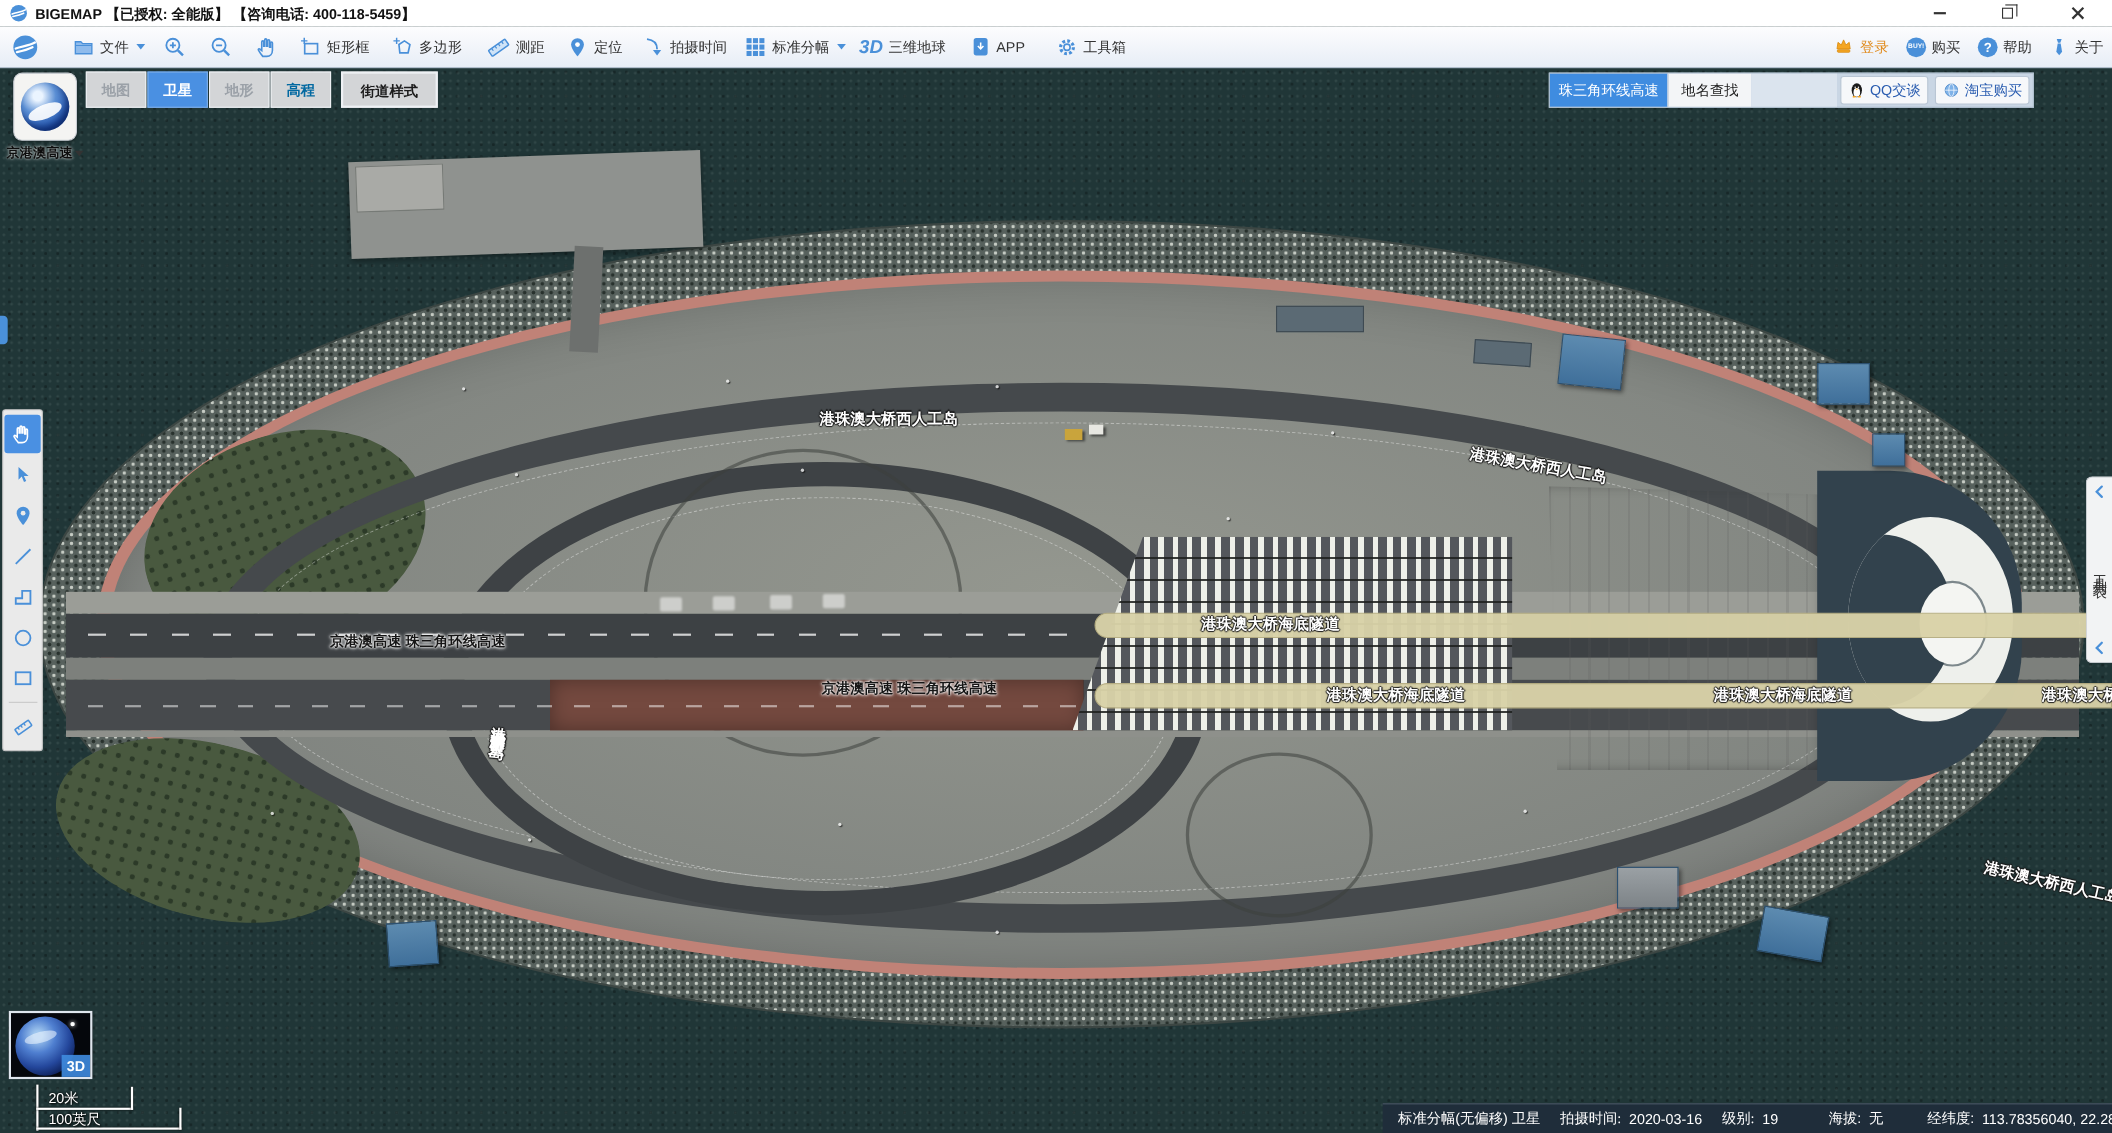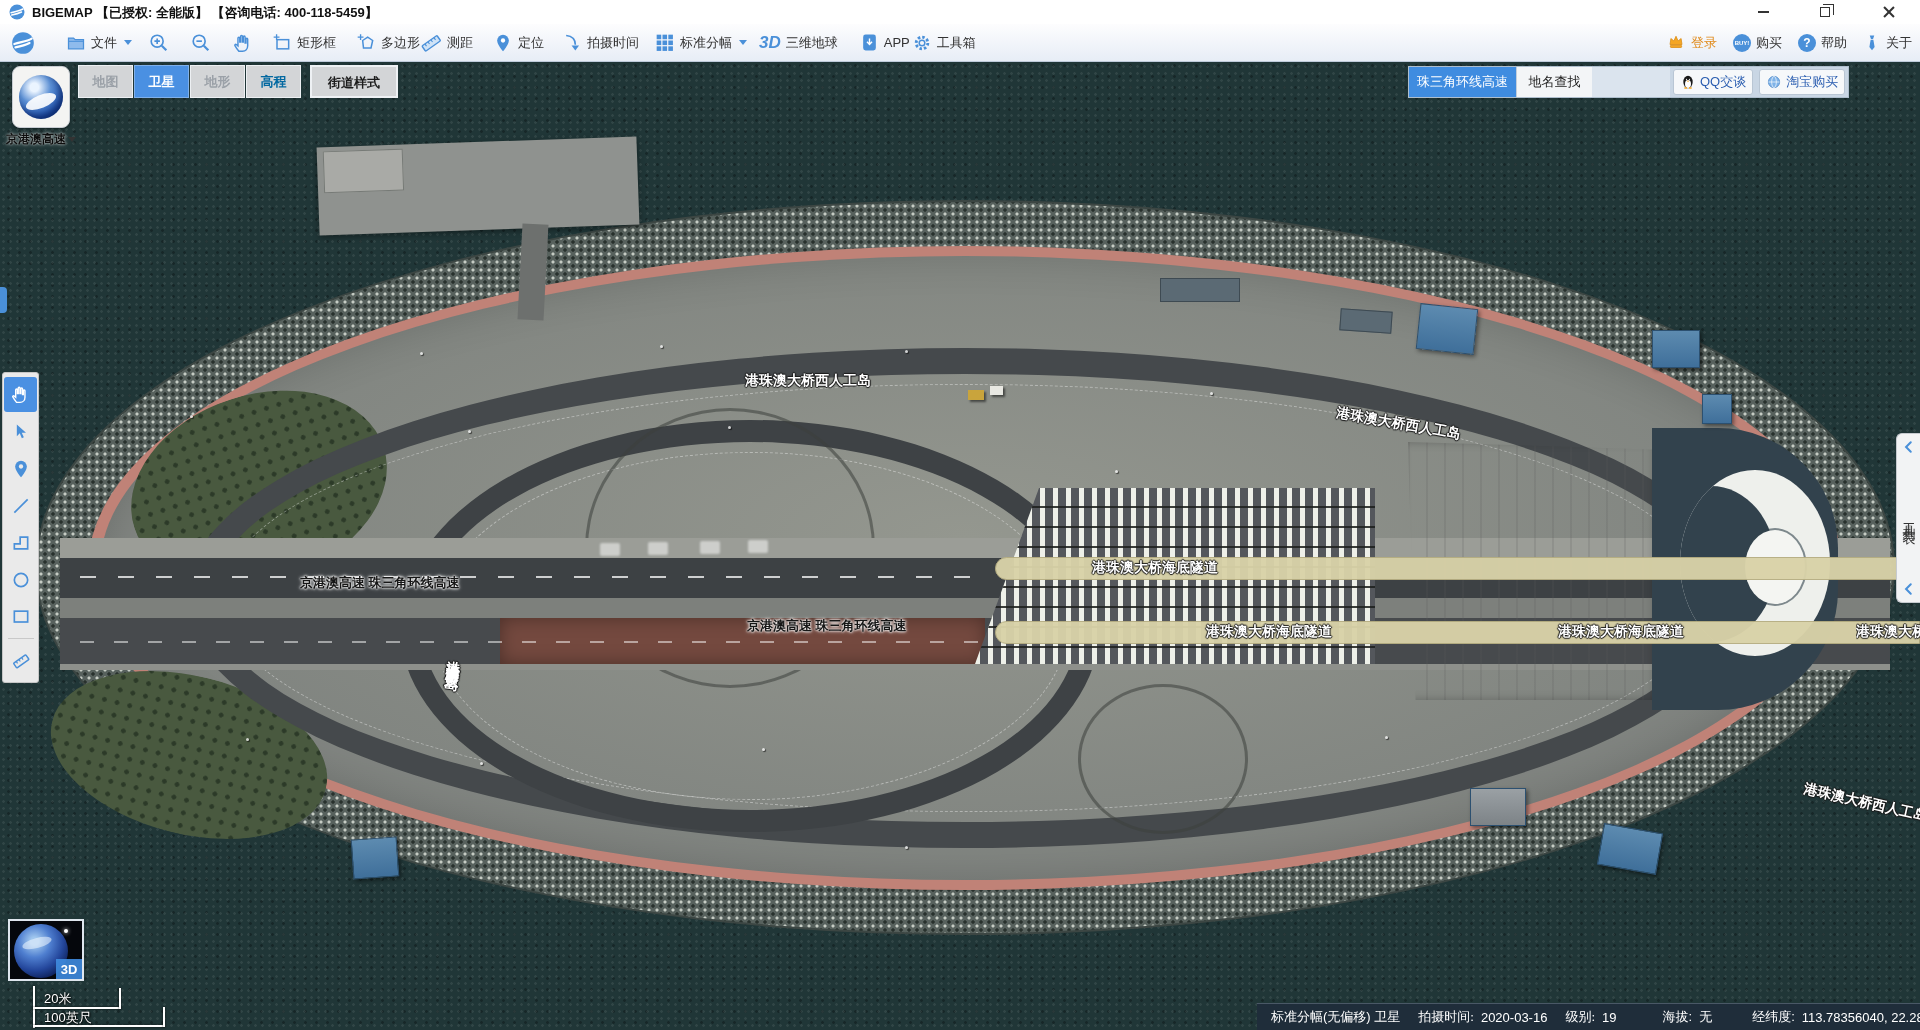--- a/index.html
+++ b/index.html
@@ -424,21 +424,21 @@
       </svg>
   </div>
 
   <div class="tb-item" style="margin-right:20px;">
     <svg width="20" height="20" viewBox="0 0 24 24">
         <rect x="6" y="8" width="14" height="11" fill="none" stroke="#4a90d9" stroke-width="1.8"></rect>
         <path d="M2 5h7M5.5 1.5v7" stroke="#4a90d9" stroke-width="1.6"></path>
       </svg>
     <span>矩形框</span>
   </div>
-  <div class="tb-item" style="">
+  <div class="tb-item" style="margin-right:22px;">
     <svg width="20" height="20" viewBox="0 0 24 24">
         <path d="M8 9l6-4 6 4-2 9H9z" fill="none" stroke="#4a90d9" stroke-width="1.8"></path>
         <path d="M2 5h7M5.5 1.5v7" stroke="#4a90d9" stroke-width="1.6"></path>
       </svg>
     <span>多边形</span>
   </div>
   <div class="tb-item" style="margin-right:20px;">
     <svg width="22" height="22" viewBox="0 0 24 24">
         <g transform="rotate(-35 12 12)">
           <rect x="2" y="9" width="20" height="7" rx="1" fill="#cfe3f7" stroke="#4a90d9" stroke-width="1.5"></rect>
@@ -475,21 +475,21 @@
           <rect x="16" y="16" width="5.5" height="5.5"></rect>
         </g>
       </svg>
     <span>标准分幅</span>
     <span class="caret"></span>
   </div>
   <div class="tb-item" style="margin-right:22px;">
     <span class="threed">3D</span>
     <span>三维地球</span>
   </div>
-  <div class="tb-item" style="margin-right:2px;">
+  <div class="tb-item" style="margin-right:28px;">
     <svg width="19" height="19" viewBox="0 0 24 24">
         <rect x="4" y="2" width="16" height="20" rx="3" fill="#4a90d9"></rect>
         <path d="M12 7v7M8.8 11.2L12 14.5l3.2-3.3" stroke="#fff" stroke-width="1.8" fill="none"></path>
       </svg>
     <span>APP</span>
   </div>
   <div class="tb-item">
     <svg width="20" height="20" viewBox="0 0 24 24">
         <circle cx="12" cy="12" r="7" fill="none" stroke="#4a90d9" stroke-width="3.4" stroke-dasharray="3 2.4"></circle>
         <circle cx="12" cy="12" r="3.4" fill="none" stroke="#4a90d9" stroke-width="1.8"></circle>

